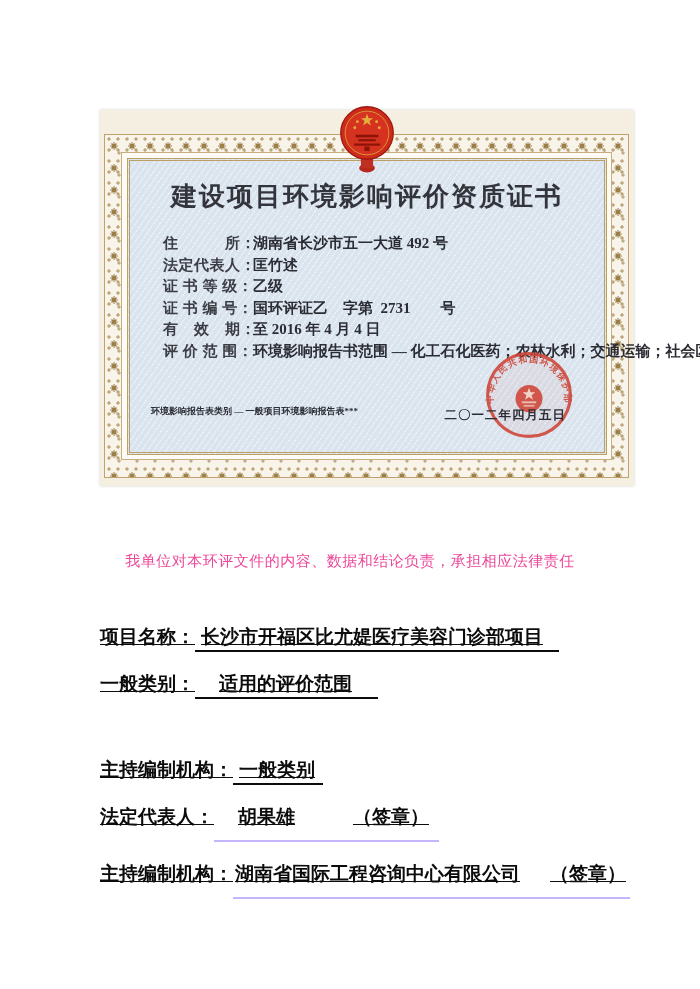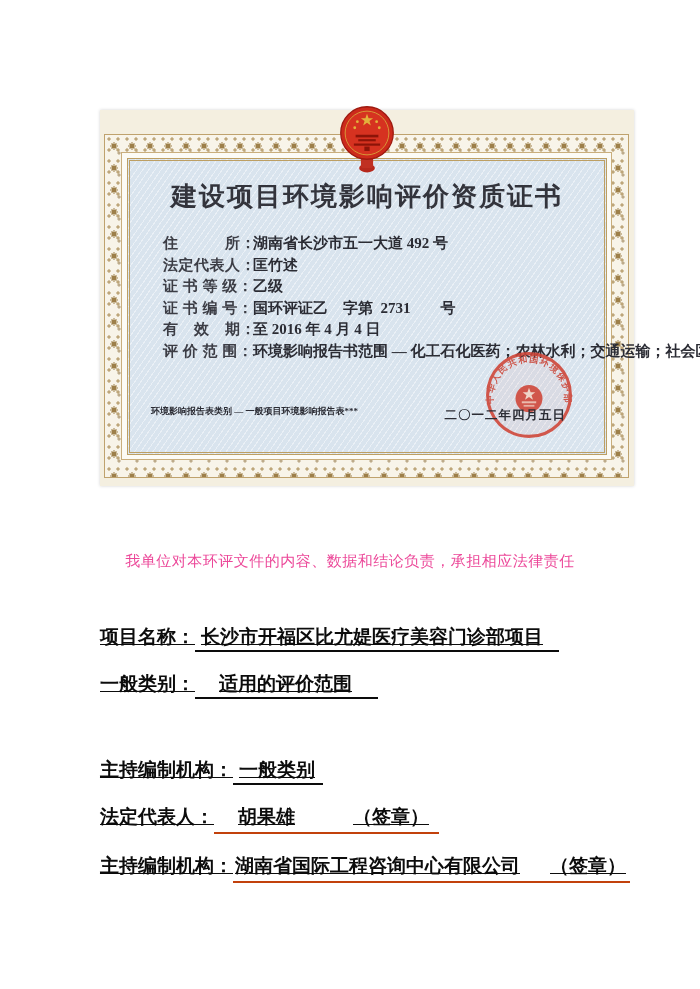--- a/index.html
+++ b/index.html
@@ -49,21 +49,21 @@
 
   
   .form { position:absolute; left:100px; top:626px; width:520px;
           font-family:"Liberation Sans", sans-serif; }
   .form-row { display:flex; align-items:baseline; line-height:22px; margin-bottom:21px;
           font-size:19px; font-weight:bold; color:#0c0c0c; white-space:nowrap;text-decoration:underline; }
   .u { border-bottom:2px solid #0c0c0c; padding-bottom:2px; }
   .row1 .u { padding-left:6px; padding-right:16px; }
   .row2 .u { padding-left:24px; padding-right:26px; }
   .row3 .u { padding-left:6px; padding-right:8px;margin-top:39px; }
-  .ugroup { display:inline-flex; align-items:baseline; border-bottom:2px solid #c2410c; padding-bottom:4px; }
+  .ugroup { display:inline-flex; align-items:baseline; border-bottom:2px solid #c4b5fd; padding-bottom:12px; }
   .row4 .ugroup { padding-left:24px; padding-right:10px; }
   .row5 .ugroup { padding-left:2px; padding-right:4px; }
   .gap-w { display:inline-block; width:58px; }
   .gap-n { display:inline-block; width:30px; }
 </style>
 </head>
 <body>
 
 <div class="page">
 

